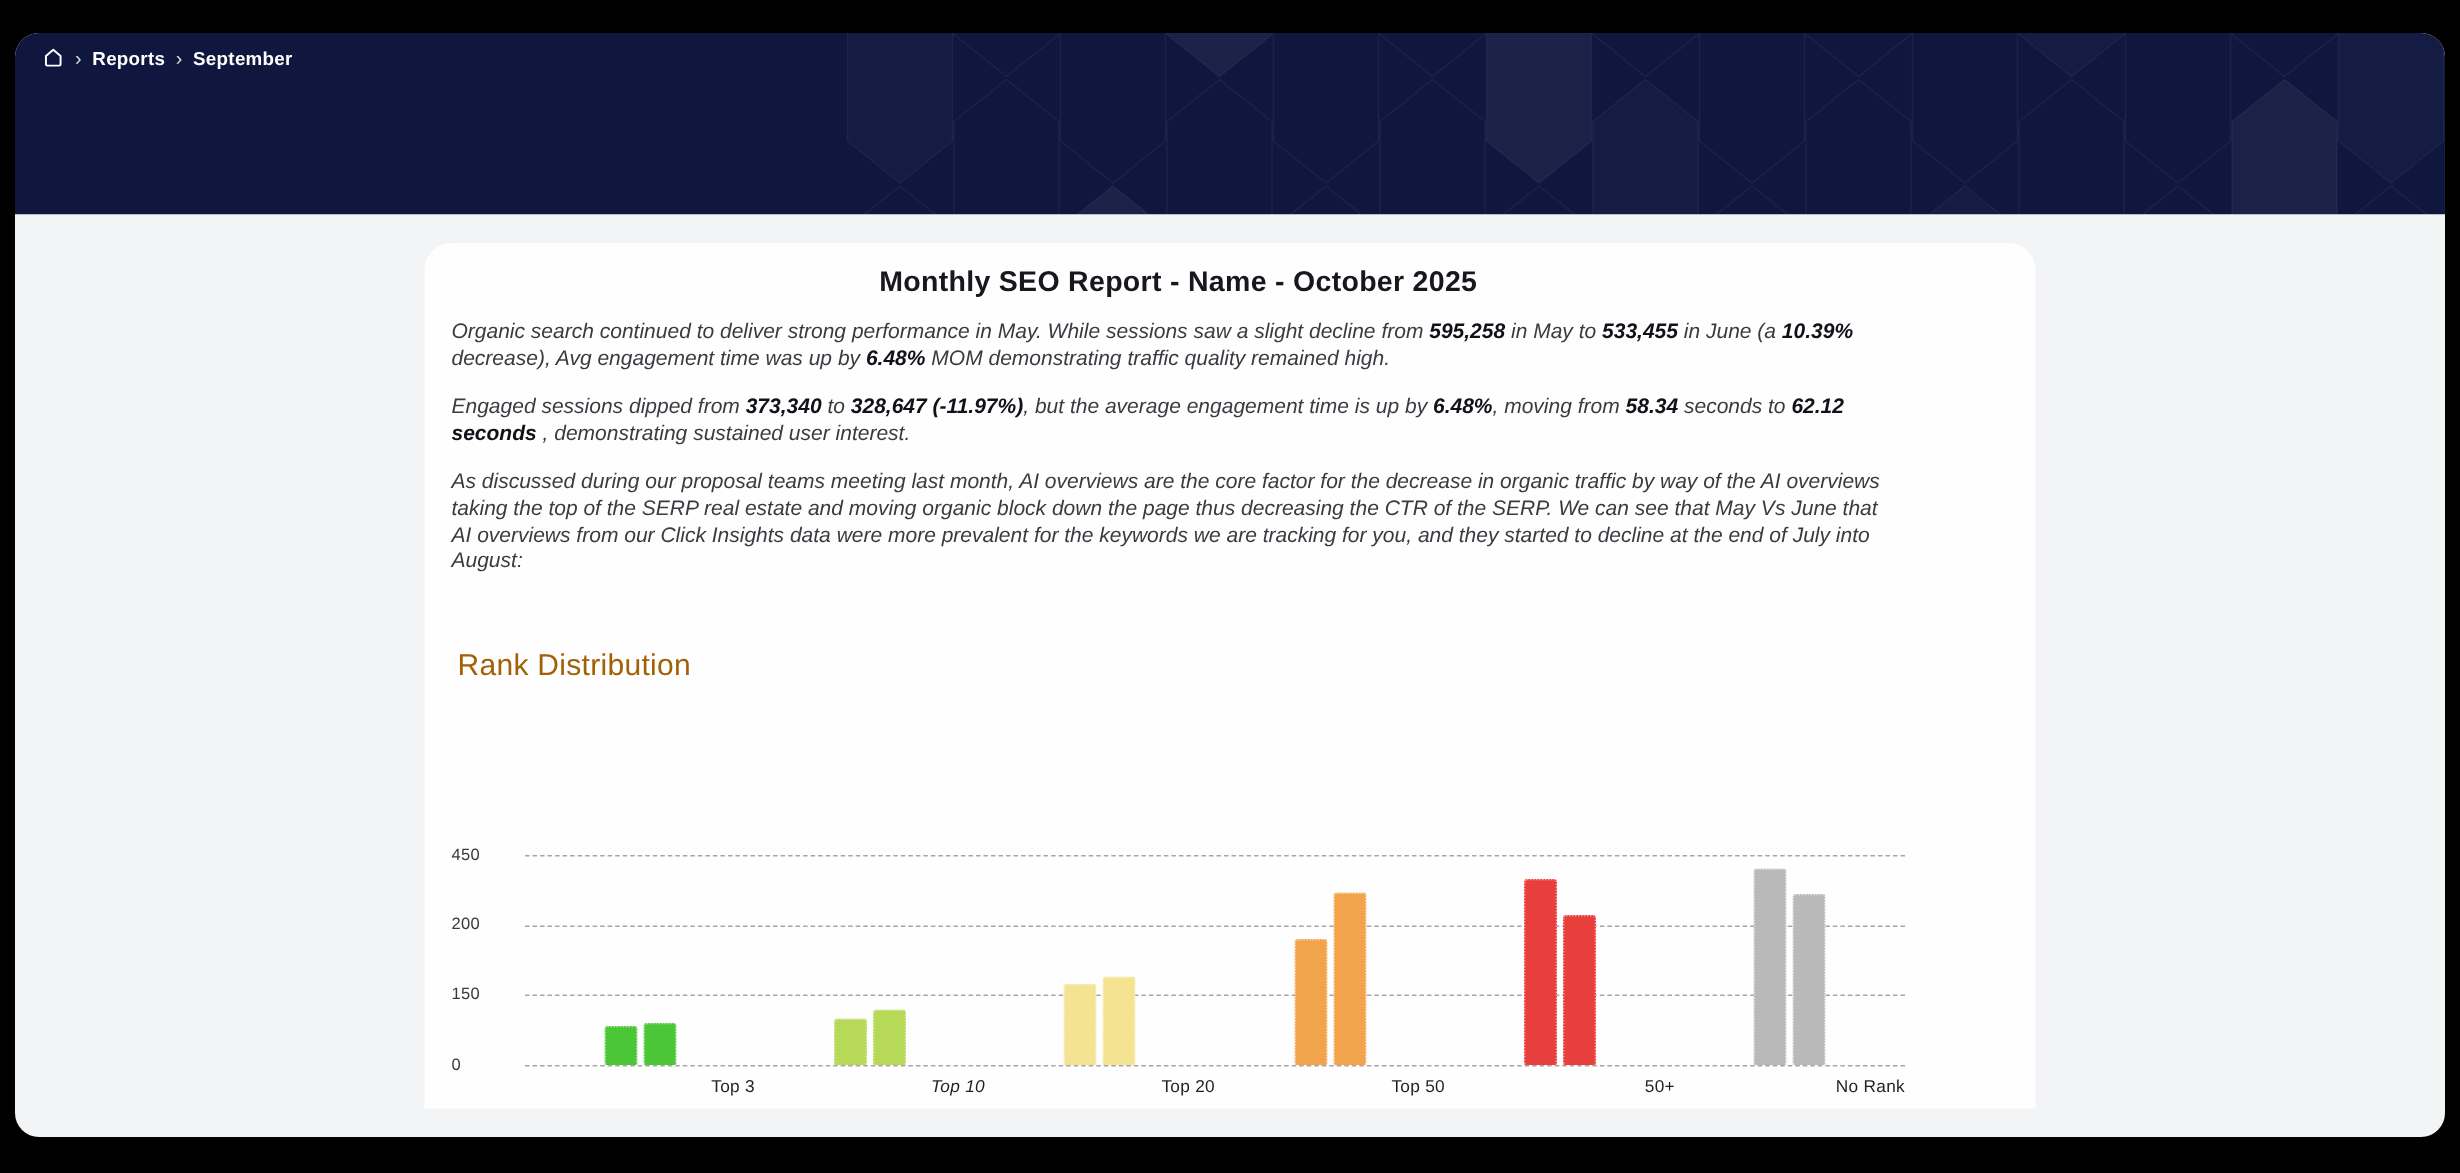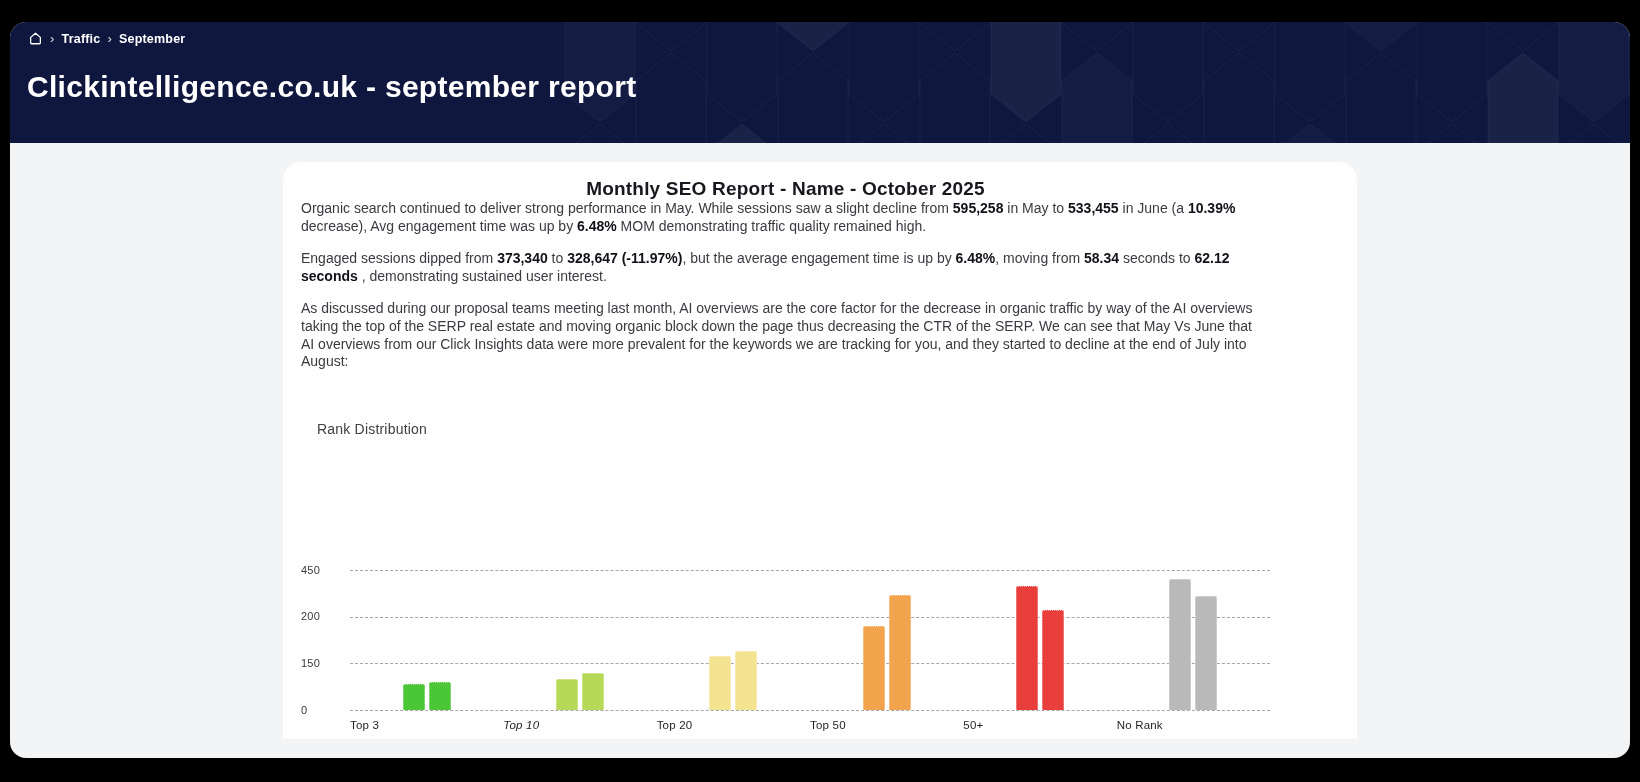--- a/index.html
+++ b/index.html
@@ -36,42 +36,42 @@
   }
   .card-content{padding:16px 0 0 18px;width:987px;}
   .report-title{
     width:969px;text-align:center;font-size:19px;font-weight:700;color:#16181d;
     letter-spacing:.2px;margin:0 0 0 0;
   }
   .section-heading{
     margin:36px 0 13px 0;font-size:13.5px;font-weight:700;color:#16181d;
   }
   .paragraphs p{
-    margin:0 0 15px 0;max-width:962px;font-size:14px;line-height:17.6px;color:#3a3b40;
+    margin:12px 0 15px 0;max-width:962px;font-size:14px;line-height:17.6px;color:#3a3b40;font-style:italic;
   }
   .paragraphs strong{color:#101218;font-weight:700;}
   .chart-heading{
-    margin:50px 0 0 16px;font-size:14px;font-weight:500;color:#404040;letter-spacing:.2px;
+    margin:50px 0 0 4px;font-size:20px;font-weight:500;color:#a16207;letter-spacing:.2px;
   }
   
   .chart{position:absolute;left:18px;top:385px;width:969px;height:205px;}
   .gridline{position:absolute;height:0;border-top:1.4px dashed #a6a6a6;}
   .ytick{
     position:absolute;width:40px;font-size:11px;color:#3a3a3a;
     letter-spacing:.2px;
   }
   .bar-group{
     position:absolute;top:0;display:flex;align-items:flex-end;justify-content:center;gap:4px;
   }
   .bar{
     width:22px;border-radius:2px 2px 0 0;border:1px dotted rgba(255,255,255,.55);
     border-bottom:none;
   }
   .xlabel{
-    position:absolute;text-align:left;font-size:11.5px;color:#1e2024;letter-spacing:.2px;
+    position:absolute;text-align:right;font-size:11.5px;color:#1e2024;letter-spacing:.2px;
   }
 </style>
 </head>
 <body>
 
 <div class="canvas">
   <div class="window">
 
     <div class="header">
       <svg class="hex-pattern" width="1620" height="121" viewBox="0 0 1620 121">
@@ -125,26 +125,25 @@
           <polygon points="1655,173 1690,201 1690,285 1655,313 1620,285 1620,201" fill="none" stroke="rgba(255,255,255,0.05)" stroke-width="1"></polygon>
         </svg>
 
       <div class="breadcrumb">
         <span class="home-icon">
           <svg width="15" height="15" viewBox="0 0 16 16" fill="none">
             <path d="M2.8 6.8 L8 2.3 L13.2 6.8 V12.6 a1 1 0 0 1 -1 1 H3.8 a1 1 0 0 1 -1 -1 Z" stroke="#ffffff" stroke-width="1.4" stroke-linejoin="round"></path>
           </svg>
         </span>
         <span class="crumb-sep">›</span>
-        <span class="crumb-link">Traffic</span>
+        <span class="crumb-link">Reports</span>
         <span class="crumb-sep">›</span>
         <span class="crumb-link">September</span>
       </div>
 
-      <div class="page-title">Clickintelligence.co.uk - september report</div>
     </div>
 
     <div class="page-body">
       <div class="card">
         <div class="card-content">
           <h1 class="report-title">Monthly SEO Report - Name - October 2025</h1>
           <div class="paragraphs" id="paragraphs">
               <p><span>Organic search continued to deliver strong performance in May. While sessions saw a slight decline from </span><strong>595,258</strong><span> in May to </span><strong>533,455</strong><span> in June (a </span><strong>10.39%</strong><span> decrease), Avg engagement time was up by </span><strong>6.48%</strong><span> MOM demonstrating traffic quality remained high.</span></p>
               <p><span>Engaged sessions dipped from </span><strong>373,340</strong><span> to </span><strong>328,647</strong><span> </span><strong>(-11.97%)</strong><span>, but the average engagement time is up by </span><strong>6.48%</strong><span>, moving from </span><strong>58.34</strong><span> seconds to </span><strong>62.12 seconds</strong><span> , demonstrating sustained user interest.</span></p>
               <p><span> As discussed during our proposal teams meeting last month, AI overviews are the core factor for the decrease in organic traffic by way of the AI overviews taking the top of the SERP real estate and moving organic block down the page thus decreasing the CTR of the SERP. We can see that May Vs June that AI overviews from our Click Insights data were more prevalent for the keywords we are tracking for you, and they started to decline at the end of July into August:</span></p>

